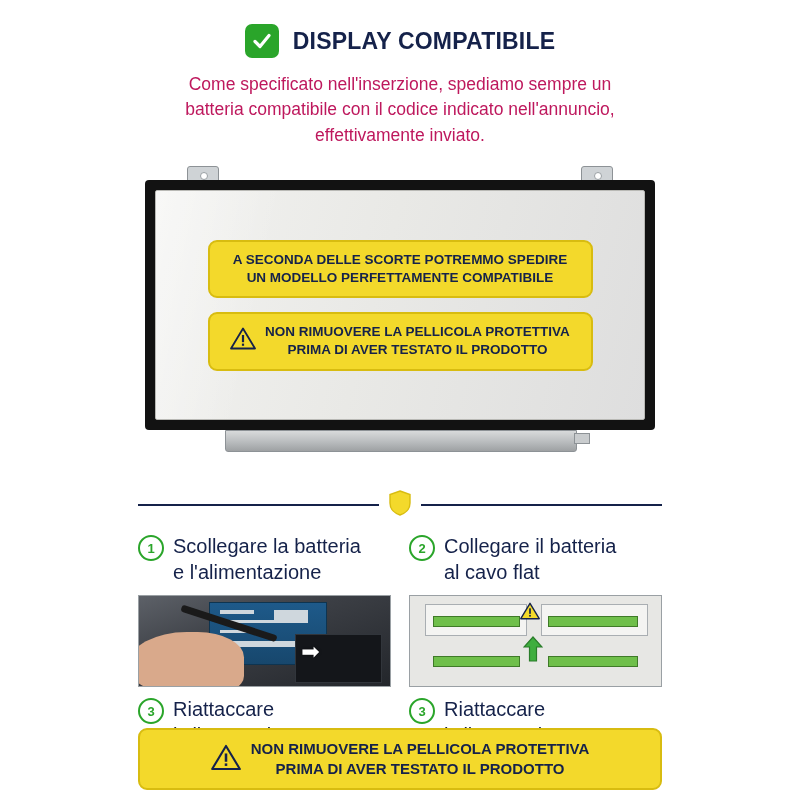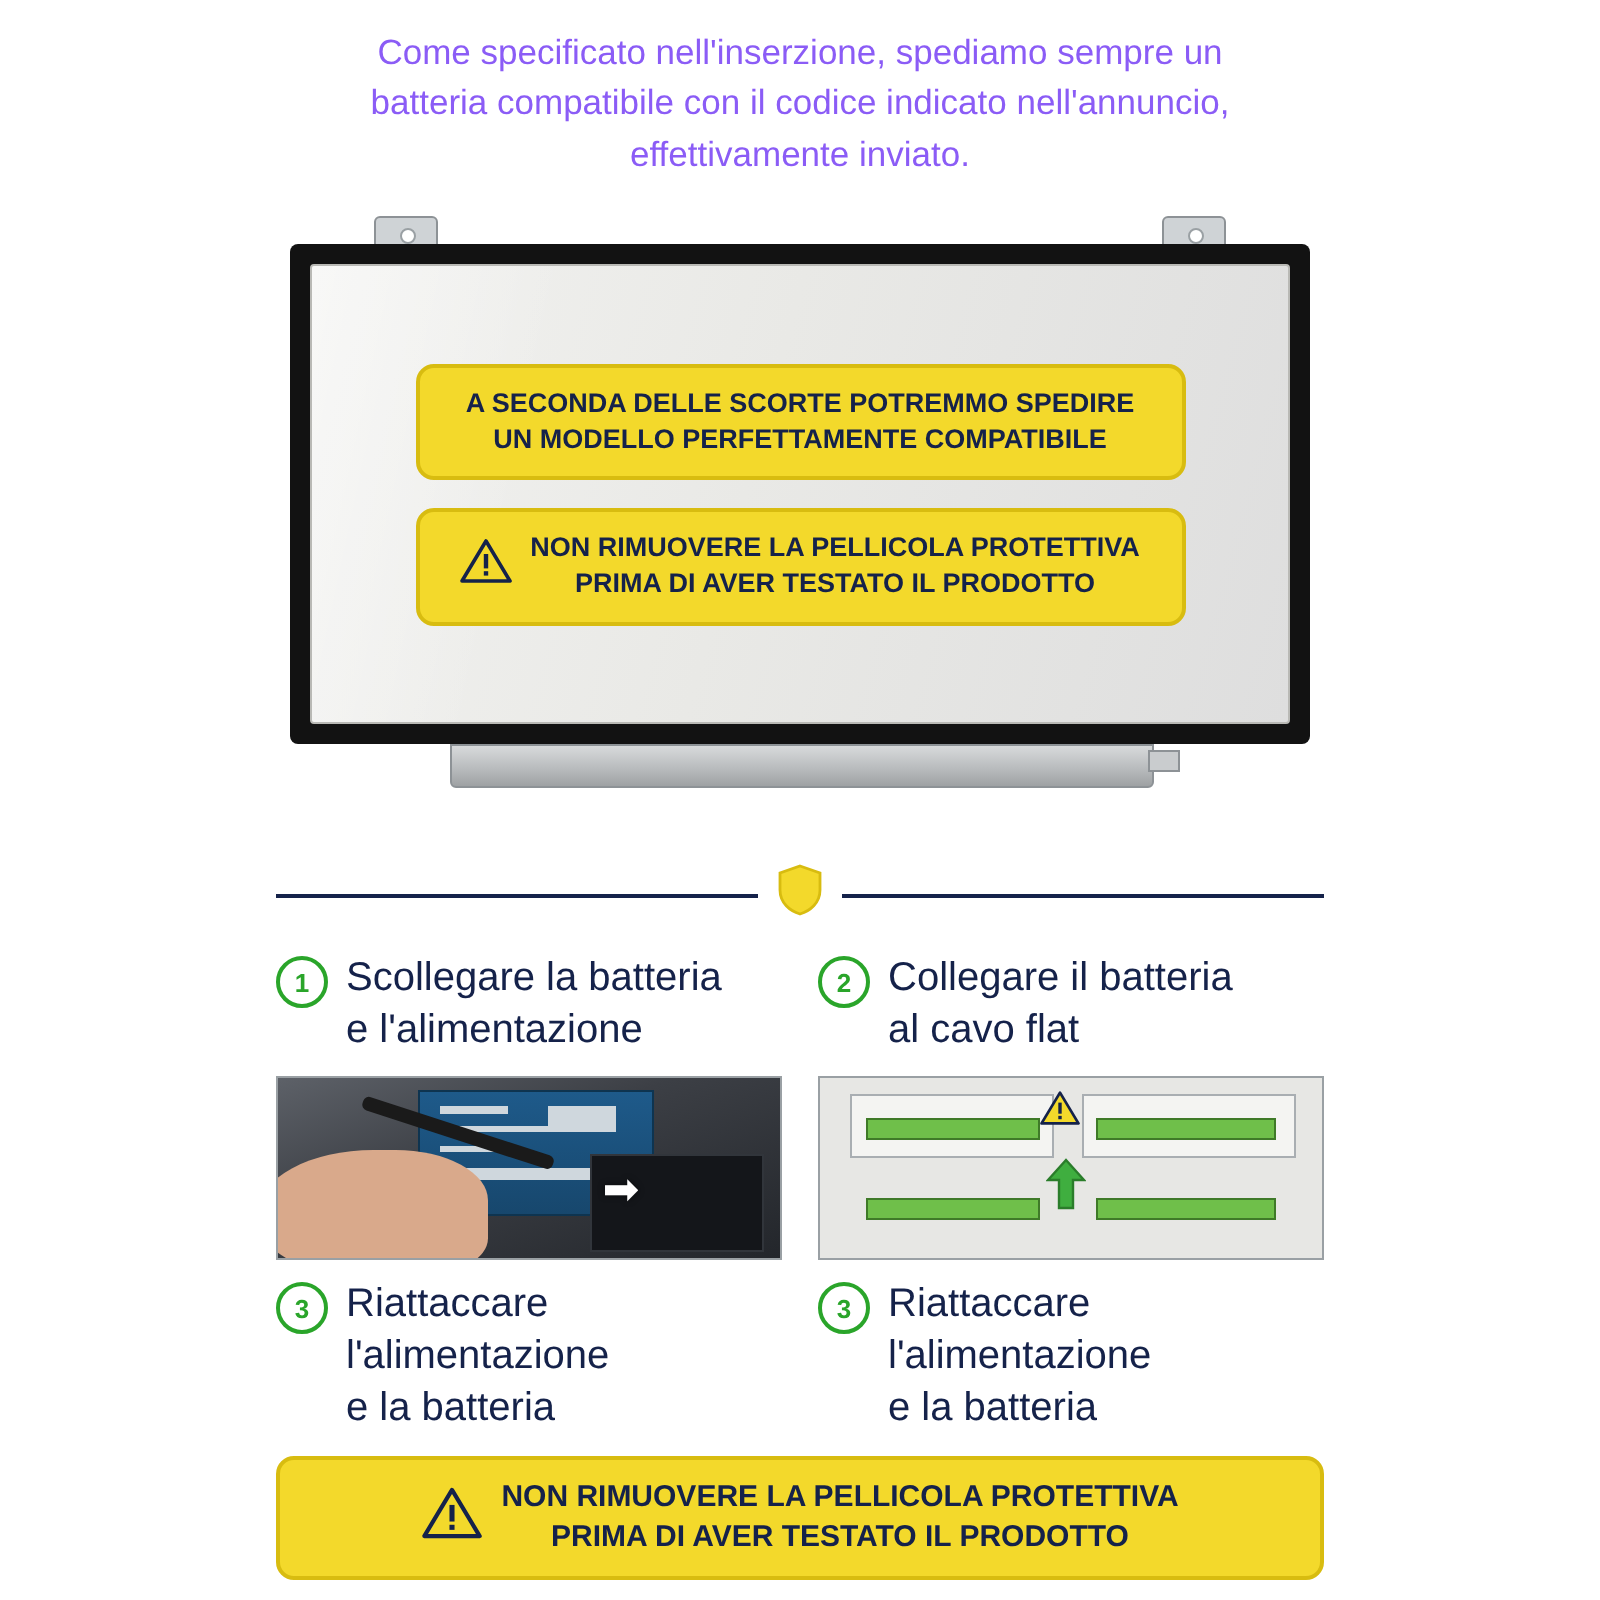--- a/index.html
+++ b/index.html
@@ -62,21 +62,21 @@
     font-weight: bold;
     color: #15224a;
     letter-spacing: 0.2px;
   }
 
   .intro {
     margin: 14px 6px 0 6px;
     text-align: center;
     font-size: 17.5px;
     line-height: 1.45;
-    color: #8b5cf6;
+    color: #be185d;
   }
 
   
   .screen-wrap {
     position: relative;
     margin: 18px auto 0 auto;
     width: 510px;
     height: 300px;
   }
   .tab {
@@ -347,20 +347,28 @@
 </style>
 </head>
 <body>
 
 <div class="page">
   <div class="side-strip left"></div>
   <div class="side-strip right"></div>
 
   <div class="content">
 
+    <div class="header">
+      <span class="check-badge">
+        <svg width="22" height="22" viewBox="0 0 22 22" aria-hidden="true">
+          <path d="M4 11.5 L9 16.5 L18 5.5" fill="none" stroke="#ffffff" stroke-width="3.2" stroke-linecap="round" stroke-linejoin="round"></path>
+        </svg>
+      </span>
+      <div class="header-title">DISPLAY COMPATIBILE</div>
+    </div>
 
     <div class="intro">
       <div>Come specificato nell'inserzione, spediamo sempre un</div>
       <div>batteria compatibile con il codice indicato nell'annuncio,</div>
       <div>effettivamente inviato.</div>
     </div>
 
     <div class="screen-wrap">
       <div class="tab left"></div>
       <div class="tab right"></div>

